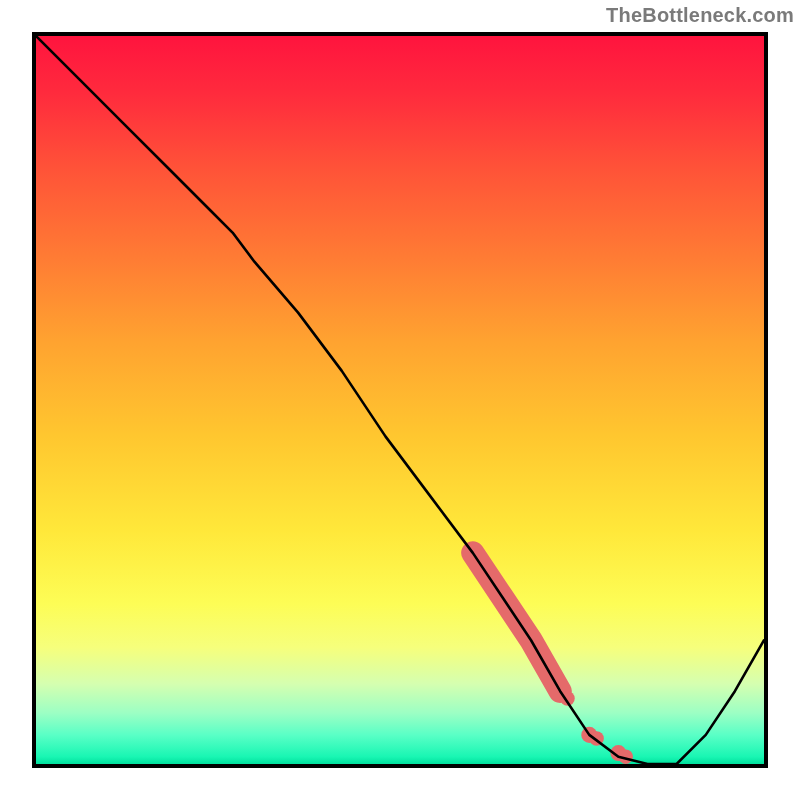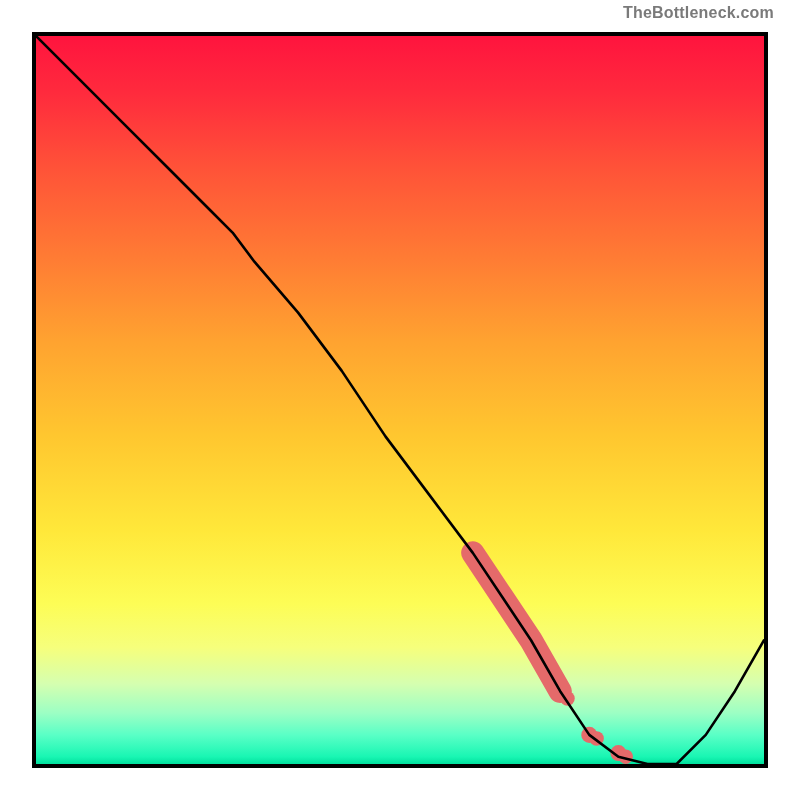--- a/index.html
+++ b/index.html
@@ -12,22 +12,22 @@
     overflow: hidden;
   }
   .frame {
     position: relative;
     width: 800px;
     height: 800px;
   }
   .watermark {
     position: absolute;
     top: 4px;
-    right: 26px;
-    font-size: 16px;
+    right: 6px;
+    font-size: 20px;
     font-weight: bold;
     color: #7a7a7a;
     letter-spacing: 0.2px;
     user-select: none;
   }
   .plot-area {
     position: absolute;
     left: 32px;
     top: 32px;
     width: 736px;

